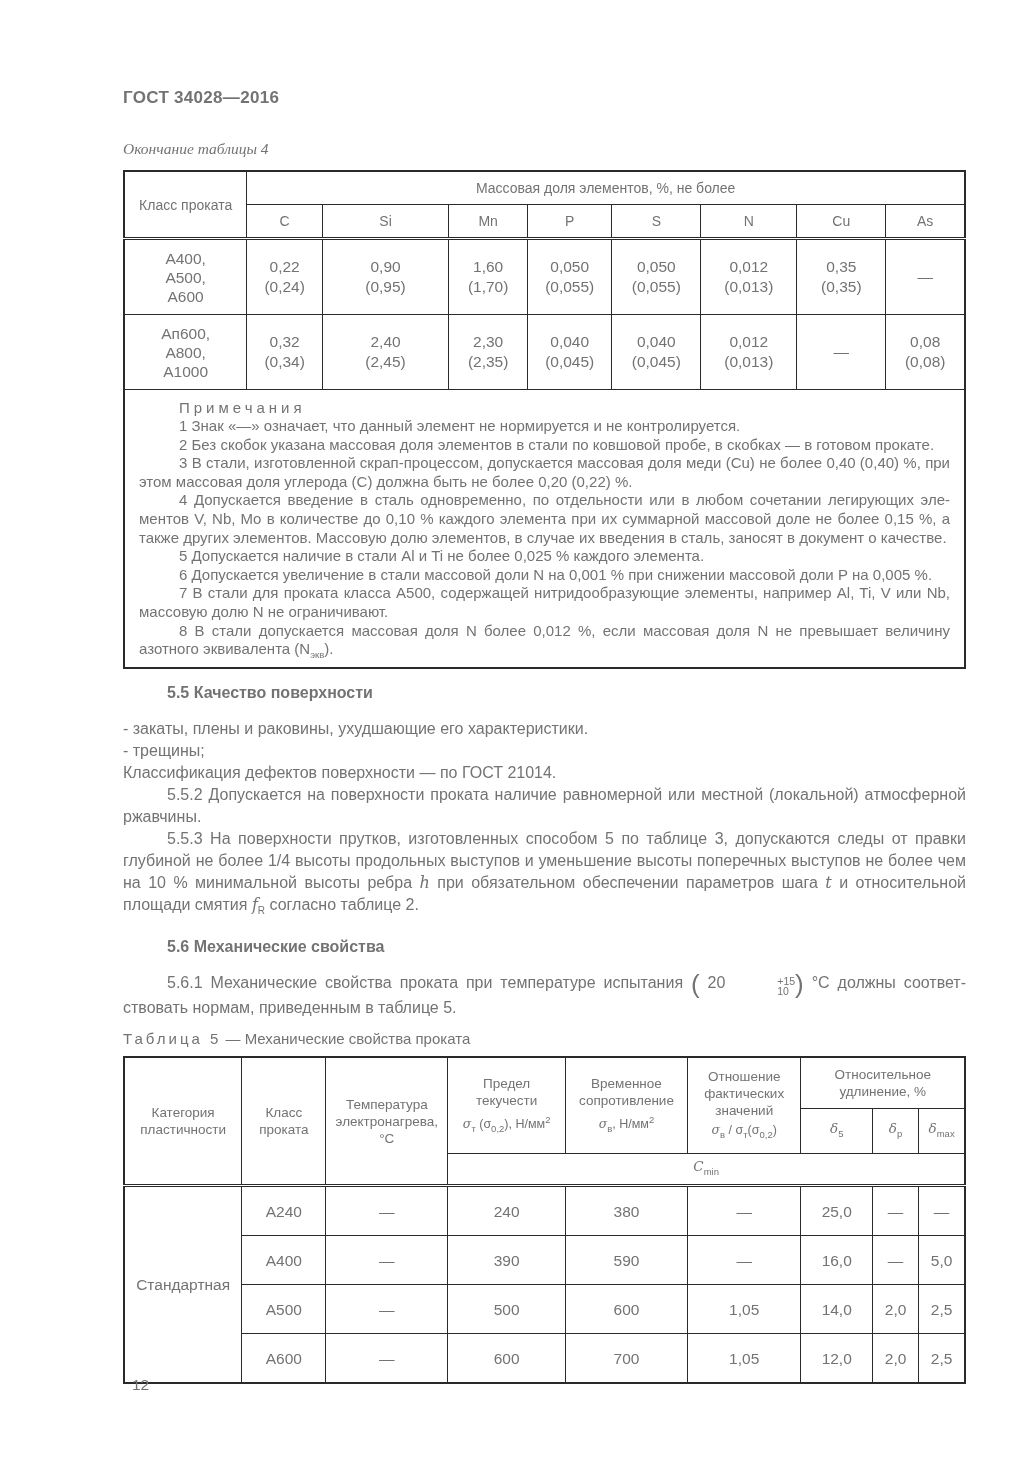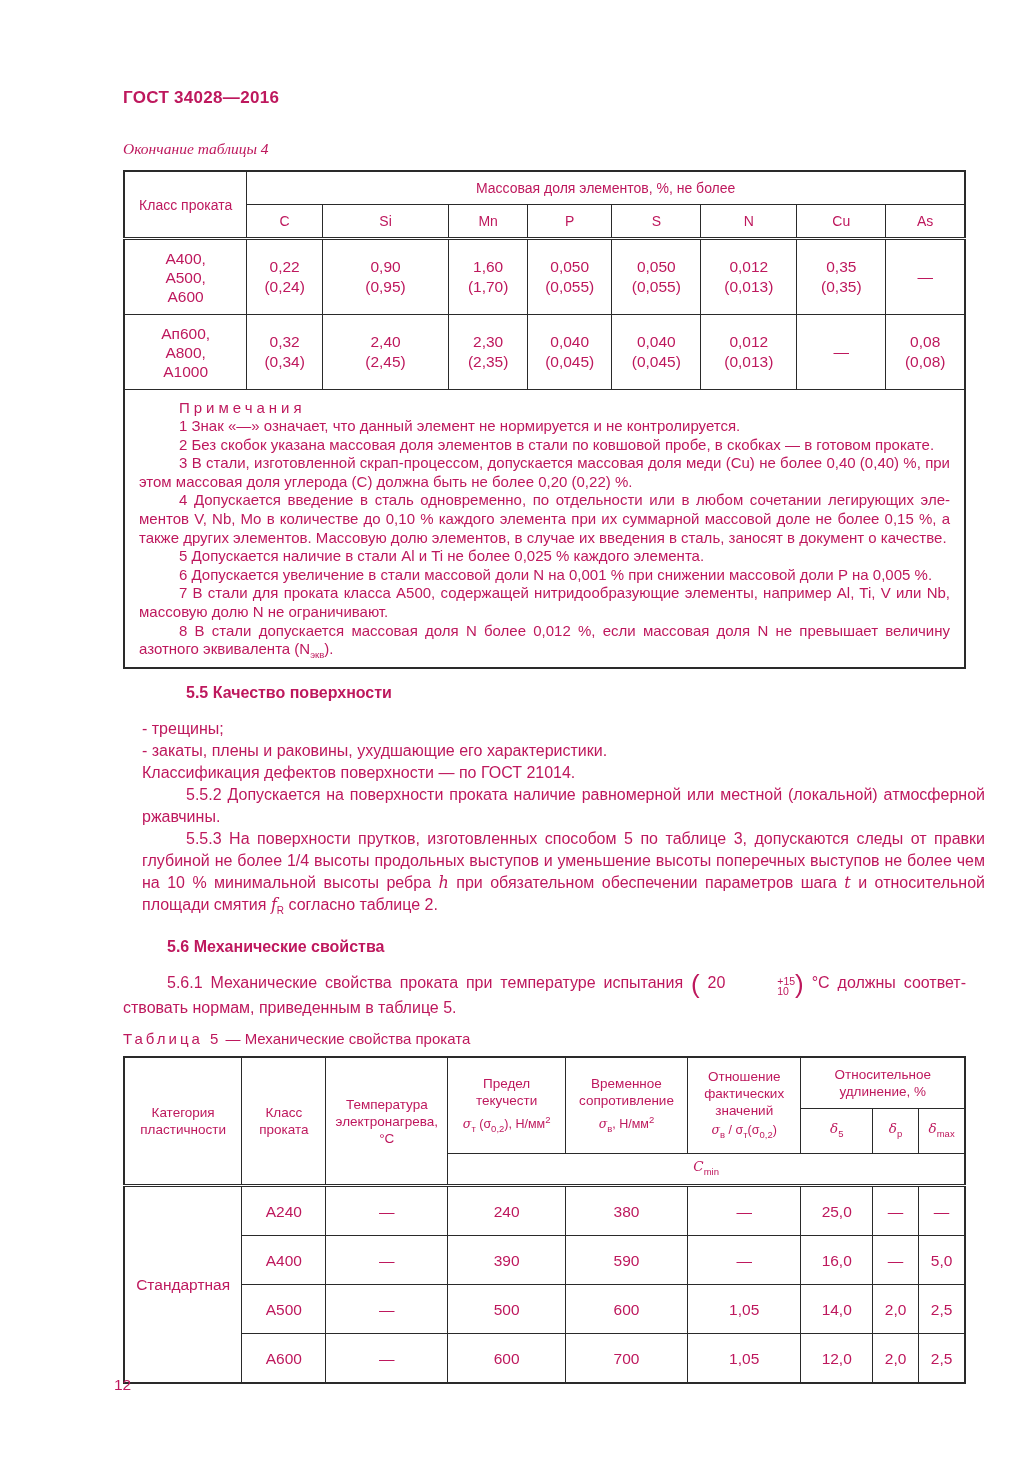--- a/index.html
+++ b/index.html
@@ -1,43 +1,43 @@
 <!DOCTYPE html>
 <html><head>
 <meta charset="utf-8">
 <style>
   html,body{margin:0;padding:0;background:#e8e8e8;}
   .page{position:relative;width:1033px;height:1461px;background:#ffffff;
-        font-family:"Liberation Sans",sans-serif;color:#be185d;overflow:hidden;}
+        font-family:"Liberation Sans",sans-serif;color:#737373;overflow:hidden;}
   .abs{position:absolute;}
   
   .std-header{left:123px;top:88px;font-size:17px;font-weight:bold;letter-spacing:.3px;}
   .t4-caption{left:123px;top:140px;font-size:15.5px;font-style:italic;font-family:"Liberation Serif",serif;text-align:center;}
-  .pagenum{left:114px;top:1376px;font-size:15.5px;}
+  .pagenum{left:132px;top:1376px;font-size:15.5px;}
   
   table{border-collapse:collapse;table-layout:fixed;width:843px;}
   td{border:1px solid #2a2a2a;text-align:center;vertical-align:middle;padding:2px 4px;
      font-size:15.5px;}
   .t4,.t5{border:2px solid #2a2a2a;}
   .dblb{border-bottom:3px double #2a2a2a;}
   
   .t4-wrap{left:123px;top:170px;}
   .t4 .h1 td{height:28px;font-size:14px;}
   .t4 .h2 td{height:28px;font-size:14px;}
   .t4 .datarow td{height:70px;margin-left:24px;}
   .t4 .cls div{line-height:19px;font-size:15.5px;}
   .t4 .v{line-height:20px;}
   .t4 .notes{ text-align:left;padding:8px 14px 2px 14px;font-size:15px;}
   .t4 .ntitle{letter-spacing:4px;line-height:19px;text-indent:40px;}
   .t4 .note{line-height:18.6px;text-indent:40px;text-align:justify;}
   sub{font-size:9.5px;}
   sup{font-size:9.5px;}
   
   .sec{left:123px;width:843px;font-size:16px;line-height:22px;text-align:justify;}
-  .s55{top:682px;margin-left:19px;}
+  .s55{top:682px;}
   .s56{top:936px;}
   .sec h3{font-size:16px;margin:0 0 14px 0;text-indent:44px;font-weight:bold;text-align:left;}
   .sec p{margin:0;}
   .ind{text-indent:44px;}
   .it{font-style:italic;font-family:"DejaVu Serif",serif;}
   .fsub{font-size:10px;}
   .bigp{font-size:26px;font-weight:300;vertical-align:-5px;line-height:0;}
   .stack{display:inline-block;vertical-align:-7px;font-size:10.5px;line-height:10.5px;text-align:left;}
   .stack span{display:block;}
   
@@ -179,22 +179,22 @@
           <div class="note">7 В стали для проката класса А500, содержащей нитридообразующие элементы, например Al, Ti, V или Nb, массовую долю N не ограничивают.</div>
           <div class="note"><span>8 В стали допускается массовая доля N более 0,012 %, если массовая доля N не превышает величину азотного эквивалента (N</span><sub>экв</sub><span>).</span></div>
         </td>
       </tr>
     </tbody>
       </table>
   </div>
 
   <div class="abs sec s55">
     <h3>5.5 Качество поверхности</h3>
+    <p>- закаты, плены и раковины, ухудшающие его характеристики.</p>
     <p>- трещины;</p>
-    <p>- закаты, плены и раковины, ухудшающие его характеристики.</p>
     <p>Классификация дефектов поверхности — по ГОСТ 21014.</p>
     <p class="ind">5.5.2 Допускается на поверхности проката наличие равномерной или местной (локальной) атмо­сферной ржавчины.</p>
     <p class="ind"><span>5.5.3 На поверхности прутков, изготовленных способом 5 по таблице 3, допускаются следы от правки глубиной не более 1/4 высоты продольных выступов и уменьшение высоты поперечных высту­пов не более чем на 10 % минимальной высоты ребра </span><span class="it">h</span><span> при обязательном обеспечении параметров шага </span><span class="it">t</span><span> и относительной площади смятия </span><span class="it">f</span><sub class="fsub">R</sub><span> согласно таблице 2.</span></p>
   </div>
 
   <div class="abs sec s56">
     <h3>5.6 Механические свойства</h3>
     <p class="ind"><span>5.6.1 Механические свойства проката при температуре испытания </span><span class="bigp">(</span> <span>20</span> <span class="stack"><span>+15</span><span>10</span></span><span class="bigp">)</span><span> °С должны соответ­ствовать нормам, приведенным в таблице 5.</span></p>
   </div>
 

